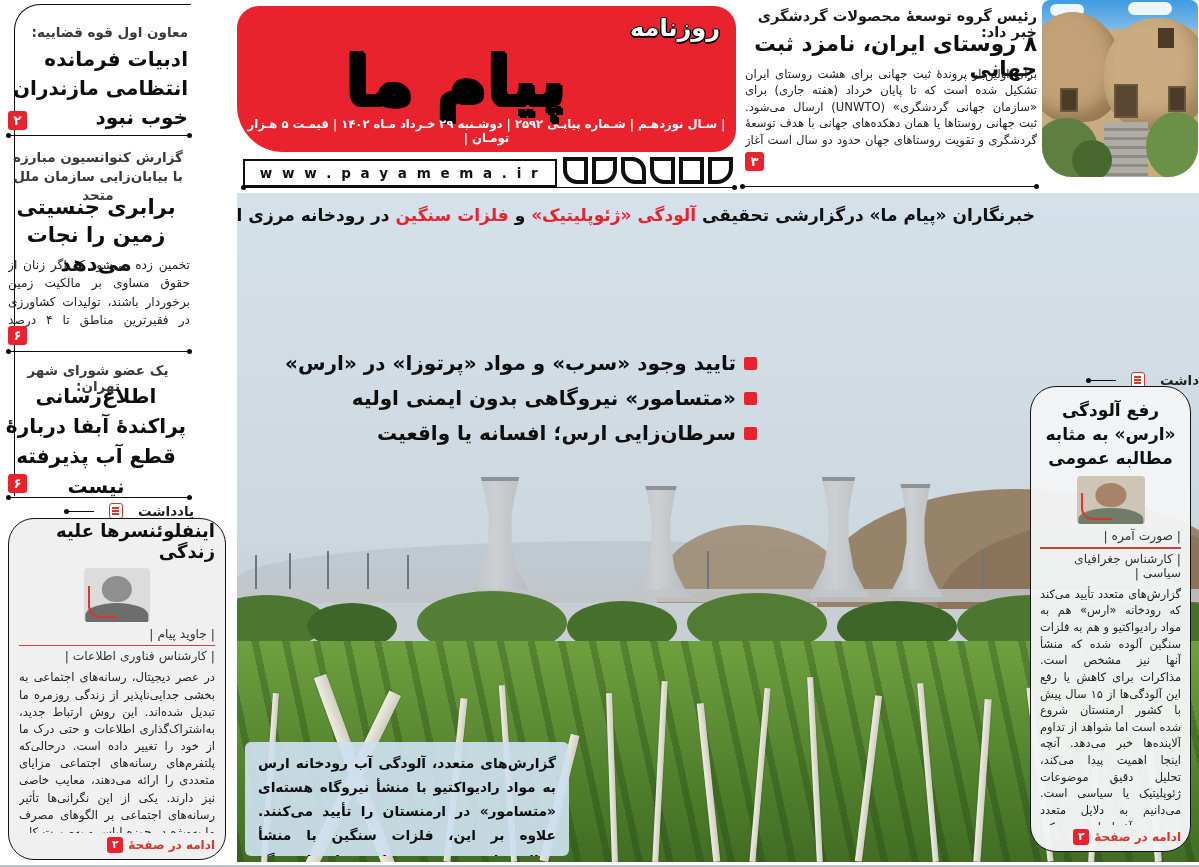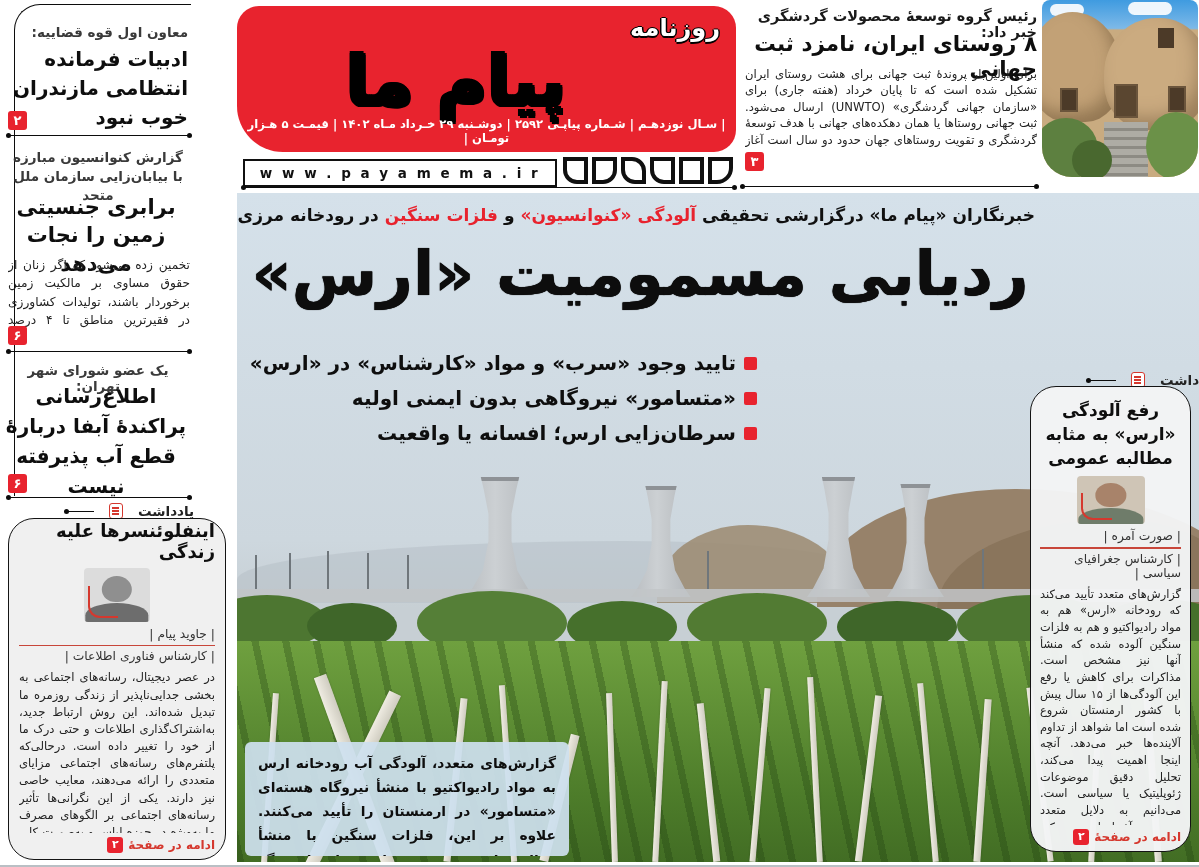--- a/index.html
+++ b/index.html
@@ -171,29 +171,28 @@
     <div class="pole" style="left:520px; top:495px; width:6px; height:174px; transform:rotate(5deg);"></div>
     <div class="pole" style="left:575px; top:484px; width:6px; height:185px; transform:rotate(-3deg);"></div>
     <div class="pole" style="left:628px; top:502px; width:7px; height:167px; transform:rotate(7deg);"></div>
     <div class="pole" style="left:688px; top:490px; width:6px; height:179px; transform:rotate(-5deg);"></div>
     <div class="pole" style="left:742px; top:506px; width:7px; height:163px; transform:rotate(4deg);"></div>
     <div class="pole" style="left:800px; top:494px; width:6px; height:175px; transform:rotate(-7deg);"></div>
     <div class="pole" style="left:856px; top:486px; width:6px; height:183px; transform:rotate(3deg);"></div>
     <div class="pole" style="left:912px; top:500px; width:7px; height:169px; transform:rotate(-4deg);"></div>
 
     <div class="abs" style="left:8px; top:12px; width:790px; text-align:right; font-weight:bold; font-size:17px; white-space:nowrap; color:#101010;">
-      <span style="color:#101010;">خبرنگاران «پیام ما» درگزارشی تحقیقی </span><span style="color:#e8232e;">آلودگی «کنوانسیون»</span><span style="color:#101010;"> و </span><span style="color:#e8232e;margin-top:32px;">فلزات سنگین</span><span style="color:#101010;"> در رودخانه مرزی ارس را بررسی کردند</span>
-    </div>
-
-    <div style="position:absolute; left:8px; top:44px; width:790px; text-align:center; font-weight:bold; font-size:62px; color:#0d0d0d; text-shadow:0 0 1px #0d0d0d, 0.5px 0 #0d0d0d;">ردیابی مسمومیت «ارس»</div>
+      <span style="color:#101010;">خبرنگاران «پیام ما» درگزارشی تحقیقی </span><span style="color:#e8232e;">آلودگی «ژئوپلیتیک»</span><span style="color:#101010;"> و </span><span style="color:#e8232e;margin-top:32px;">فلزات سنگین</span><span style="color:#101010;"> در رودخانه مرزی ارس را بررسی کردند</span>
+    </div>
+
 
     <div class="abs" style="left:8px; top:158px; width:512px; display:flex; flex-direction:column; gap:11px;">
       <div class="bullet-row">
         <span class="bullet-sq"></span>
-        <span class="hl" style="font-size:20px;">تایید وجود «سرب» و مواد «کارشناس» در «ارس»</span>
+        <span class="hl" style="font-size:20px;">تایید وجود «سرب» و مواد «پرتوزا» در «ارس»</span>
       </div>
       <div class="bullet-row">
         <span class="bullet-sq"></span>
         <span class="hl" style="font-size:20px;">«متسامور» نیروگاهی بدون ایمنی اولیه</span>
       </div>
       <div class="bullet-row">
         <span class="bullet-sq"></span>
         <span class="hl" style="font-size:20px;">سرطان‌زایی ارس؛ افسانه یا واقعیت</span>
       </div>
     </div>

